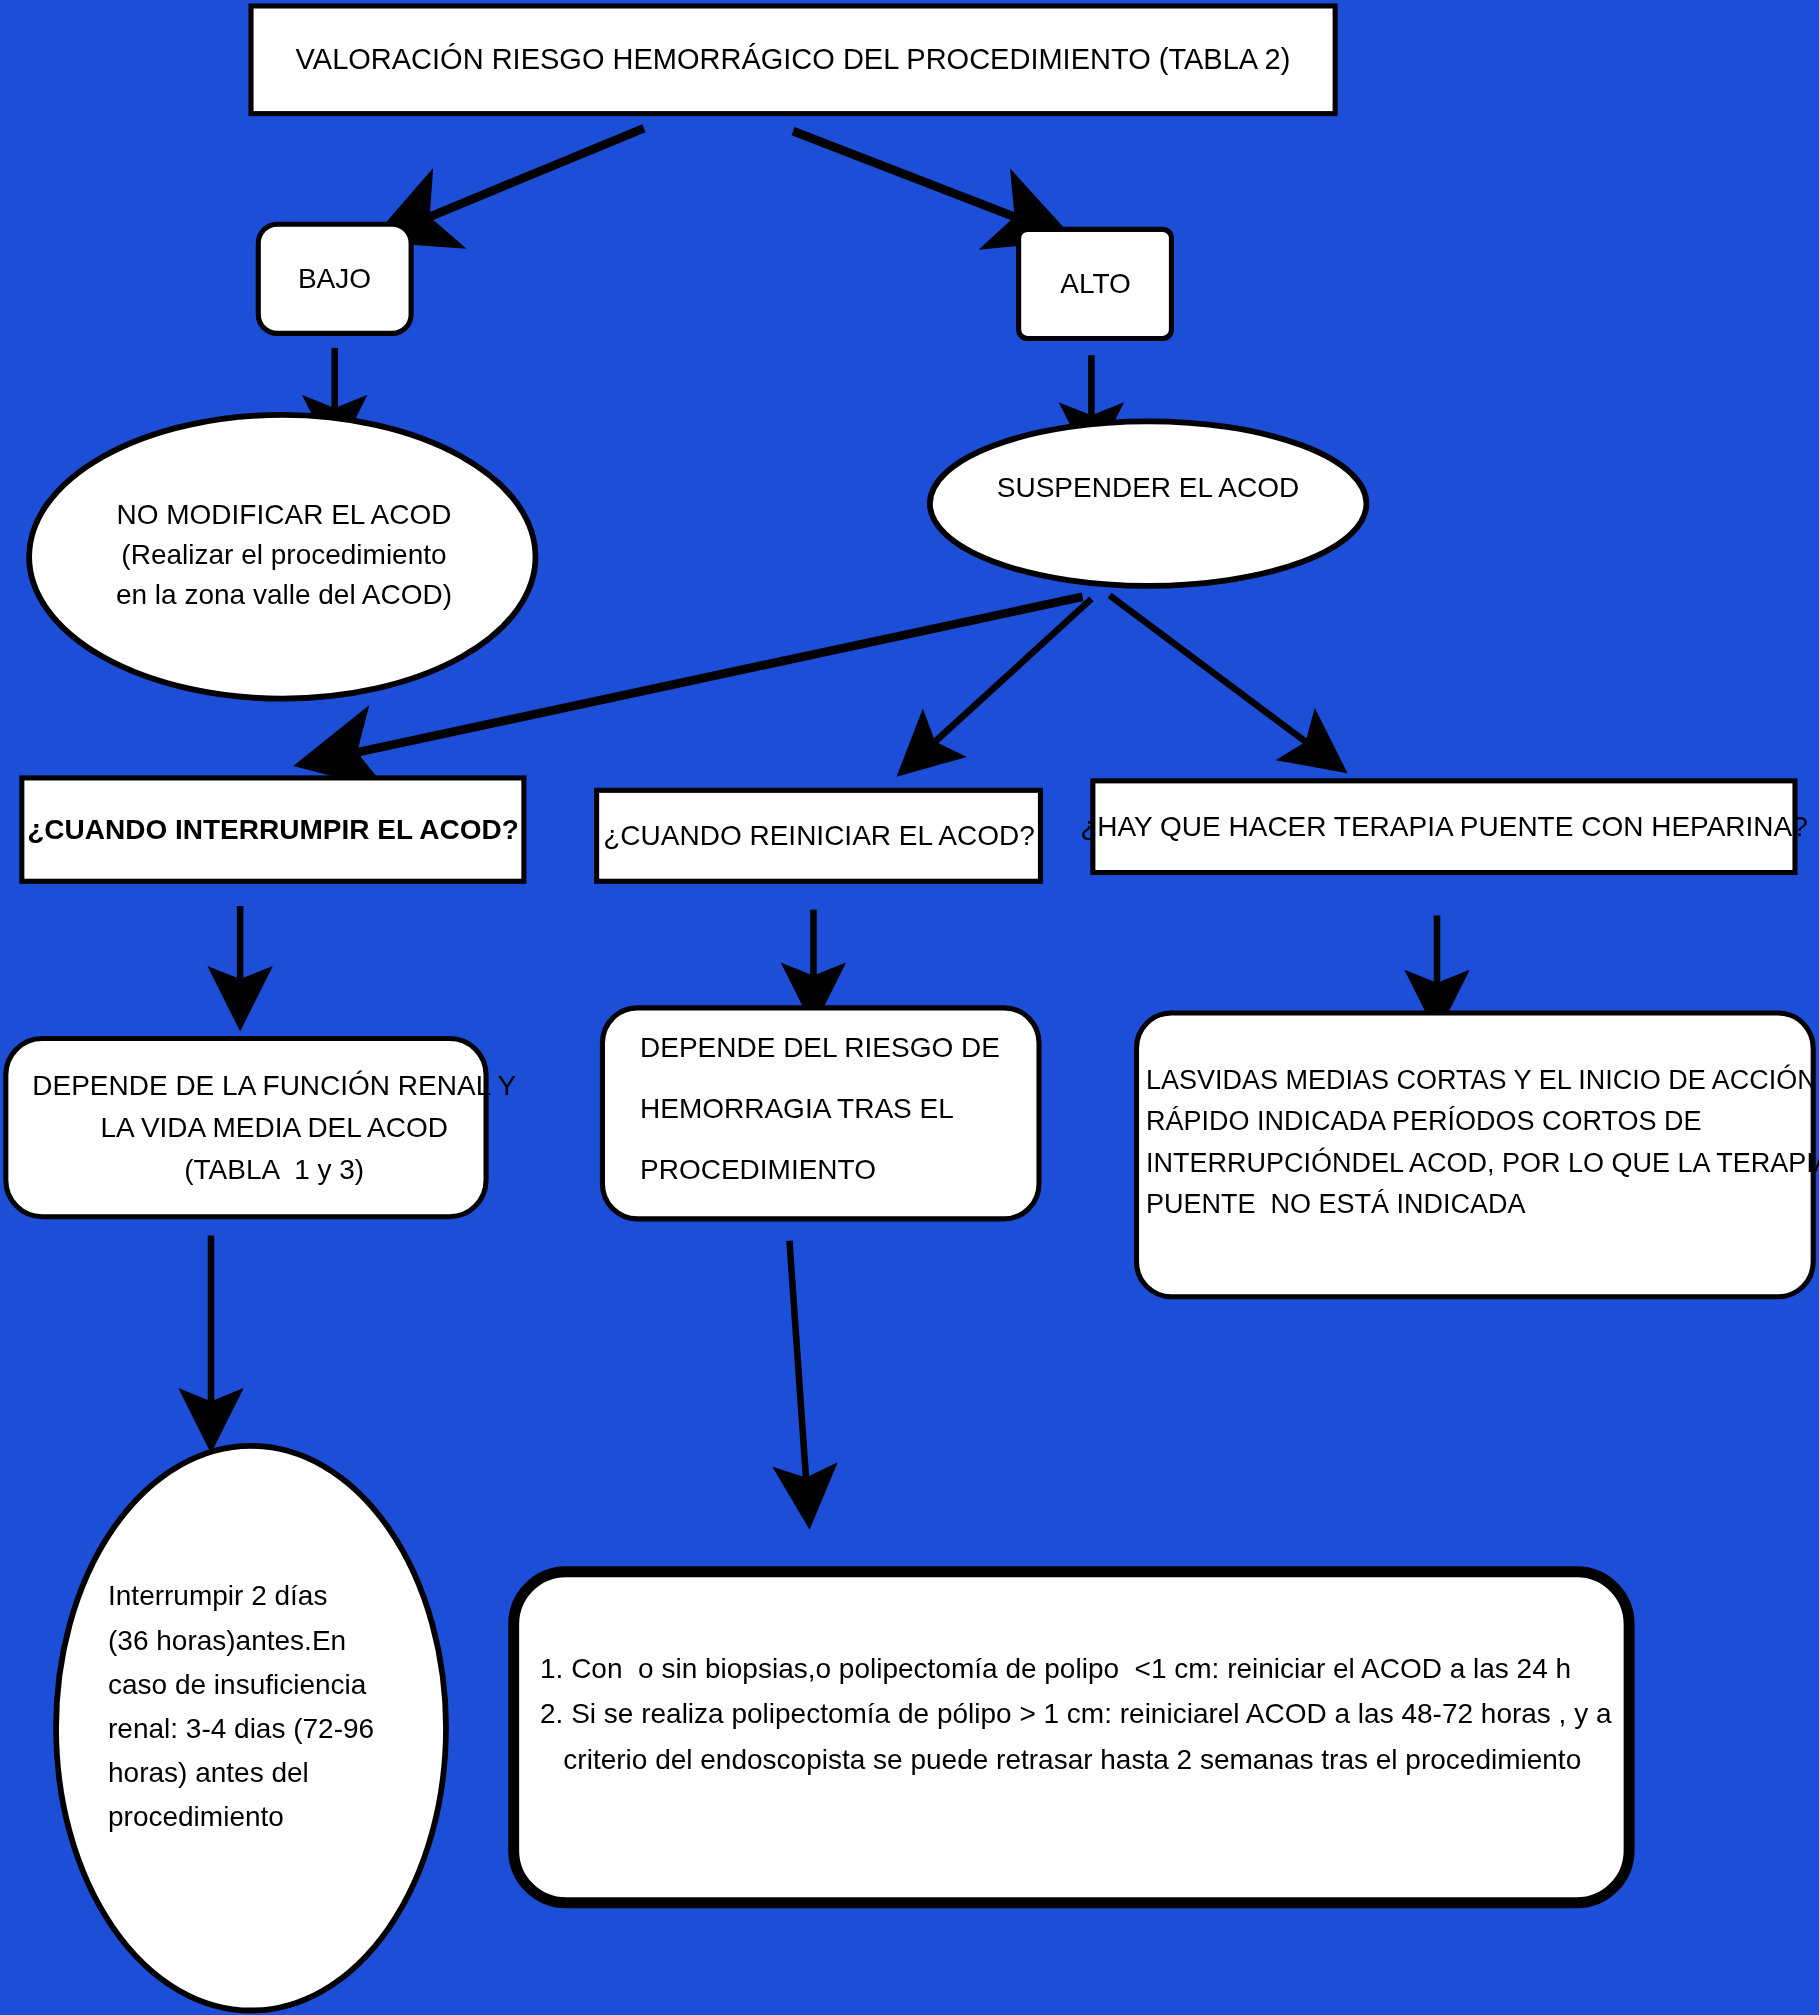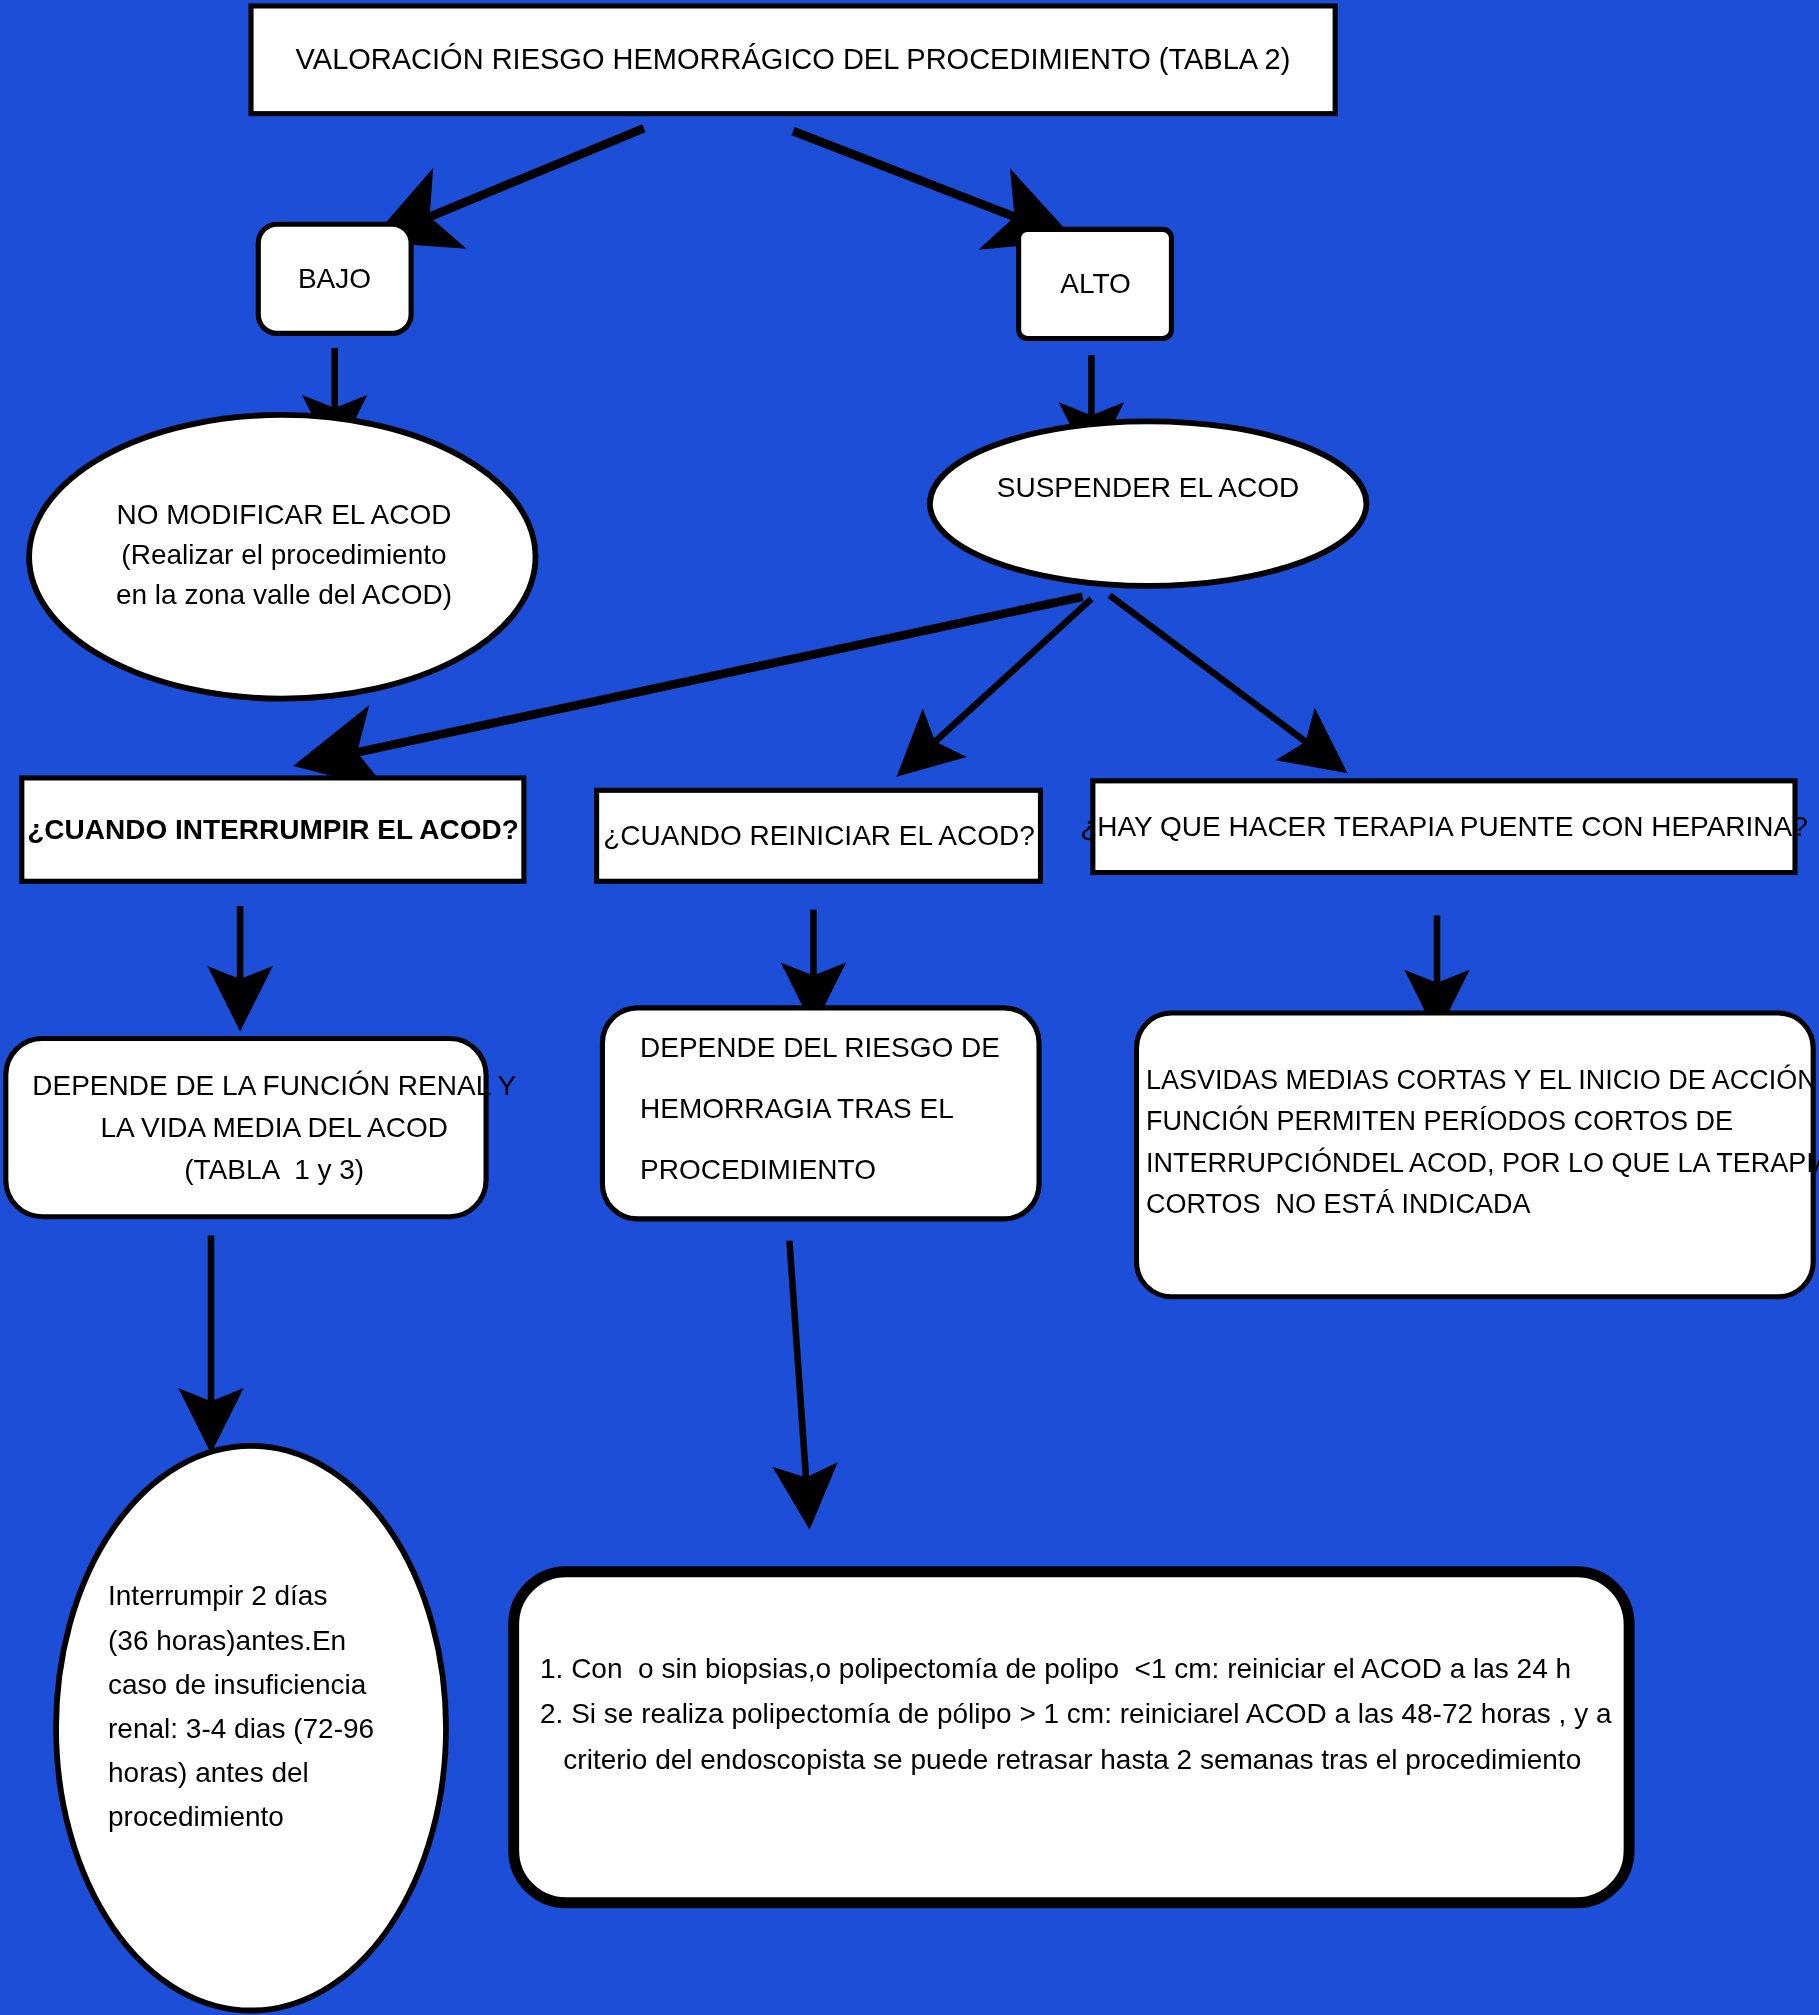--- a/index.html
+++ b/index.html
@@ -143,23 +143,23 @@
   </div>
 
   <div class="node-text t-left" style="left:640px; top:1026px; width:393px; height:167px; font-size:28px; line-height:1.6;gap:16px;">
     <span class="line">DEPENDE DEL RIESGO DE</span>
     <span class="line">HEMORRAGIA TRAS EL</span>
     <span class="line">PROCEDIMIENTO</span>
   </div>
 
   <div class="node-text t-left" style="left:1146px; top:1037px; width:669px; height:211px; font-size:27px; line-height:1.52;">
     <span class="line">LASVIDAS MEDIAS CORTAS Y EL INICIO DE ACCIÓN</span>
-    <span class="line">FUNCIÓN PERMITEN PERÍODOS CORTOS DE</span>
+    <span class="line">RÁPIDO INDICADA PERÍODOS CORTOS DE</span>
     <span class="line">INTERRUPCIÓNDEL ACOD, POR LO QUE LA TERAPIA</span>
-    <span class="line">CORTOS  NO ESTÁ INDICADA</span>
+    <span class="line">PUENTE  NO ESTÁ INDICADA</span>
   </div>
 
   <div class="node-text t-left" style="left:108px; top:1554px; width:306px; height:306px; font-size:28px; line-height:1.58;">
     <span class="line">Interrumpir 2 días</span>
     <span class="line">(36 horas)antes.En</span>
     <span class="line">caso de insuficiencia</span>
     <span class="line">renal: 3-4 dias (72-96</span>
     <span class="line">horas) antes del</span>
     <span class="line">procedimiento</span>
   </div>

